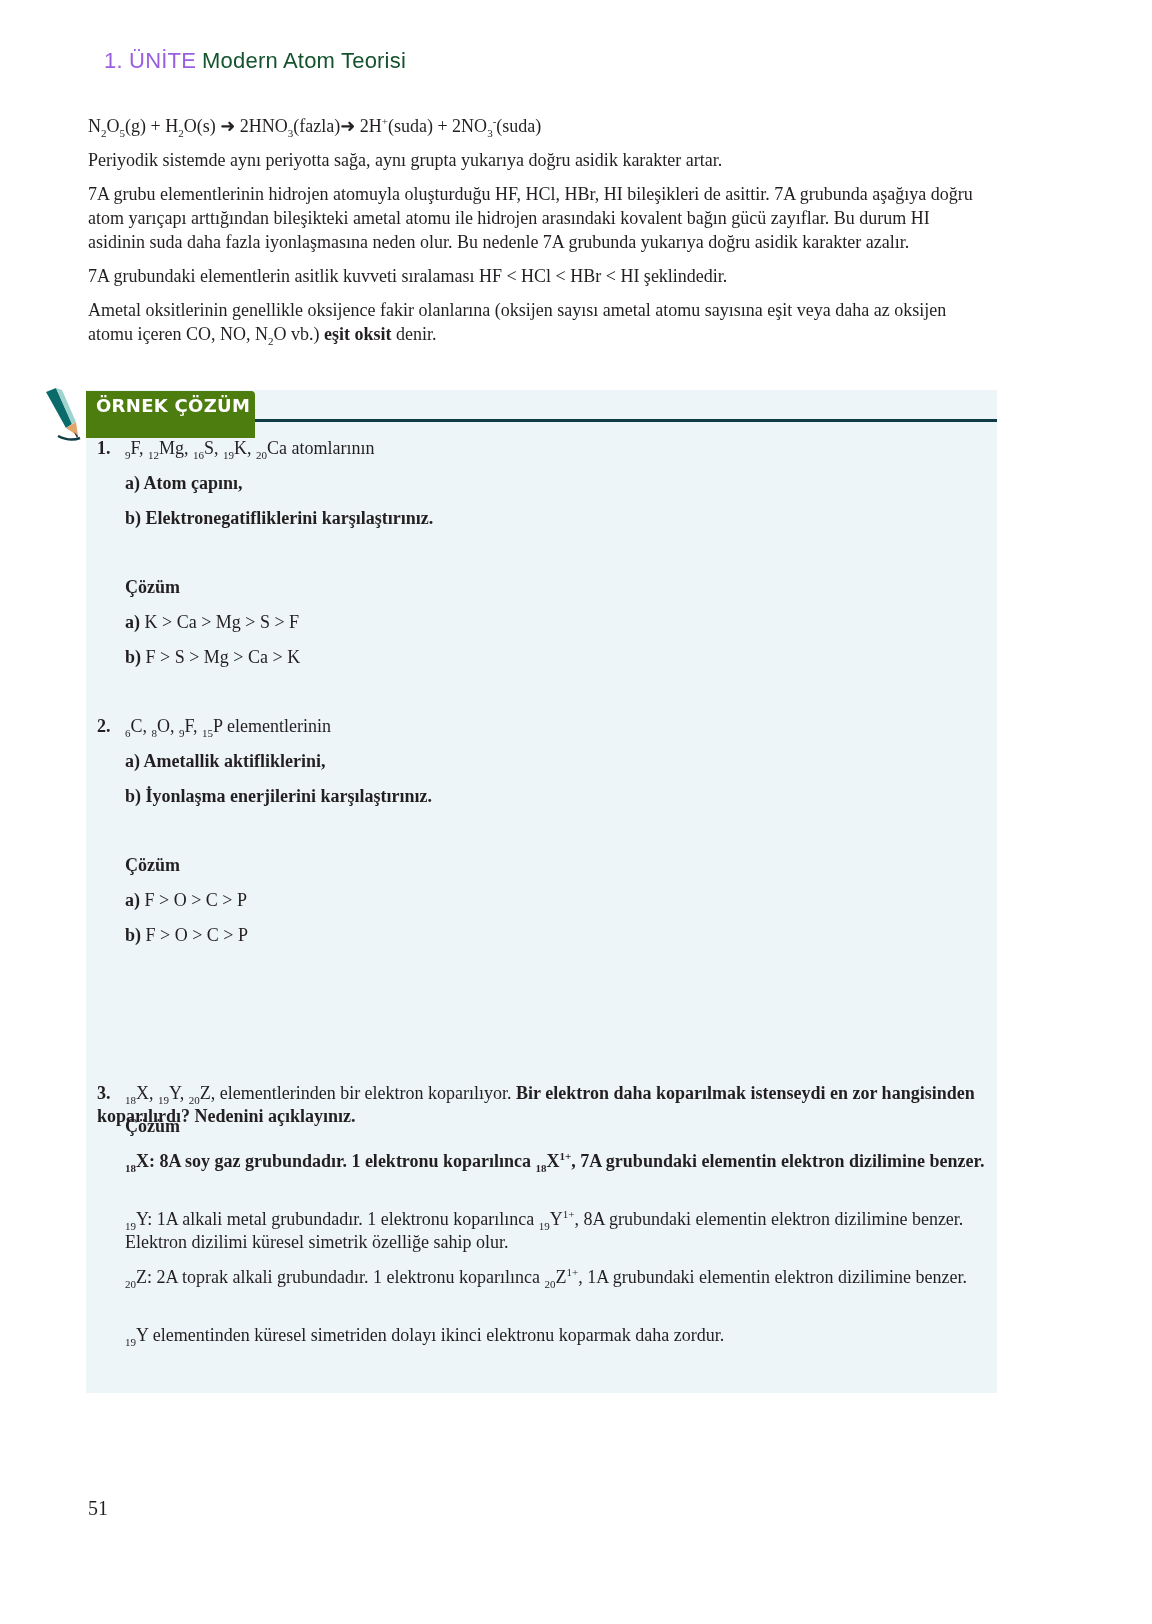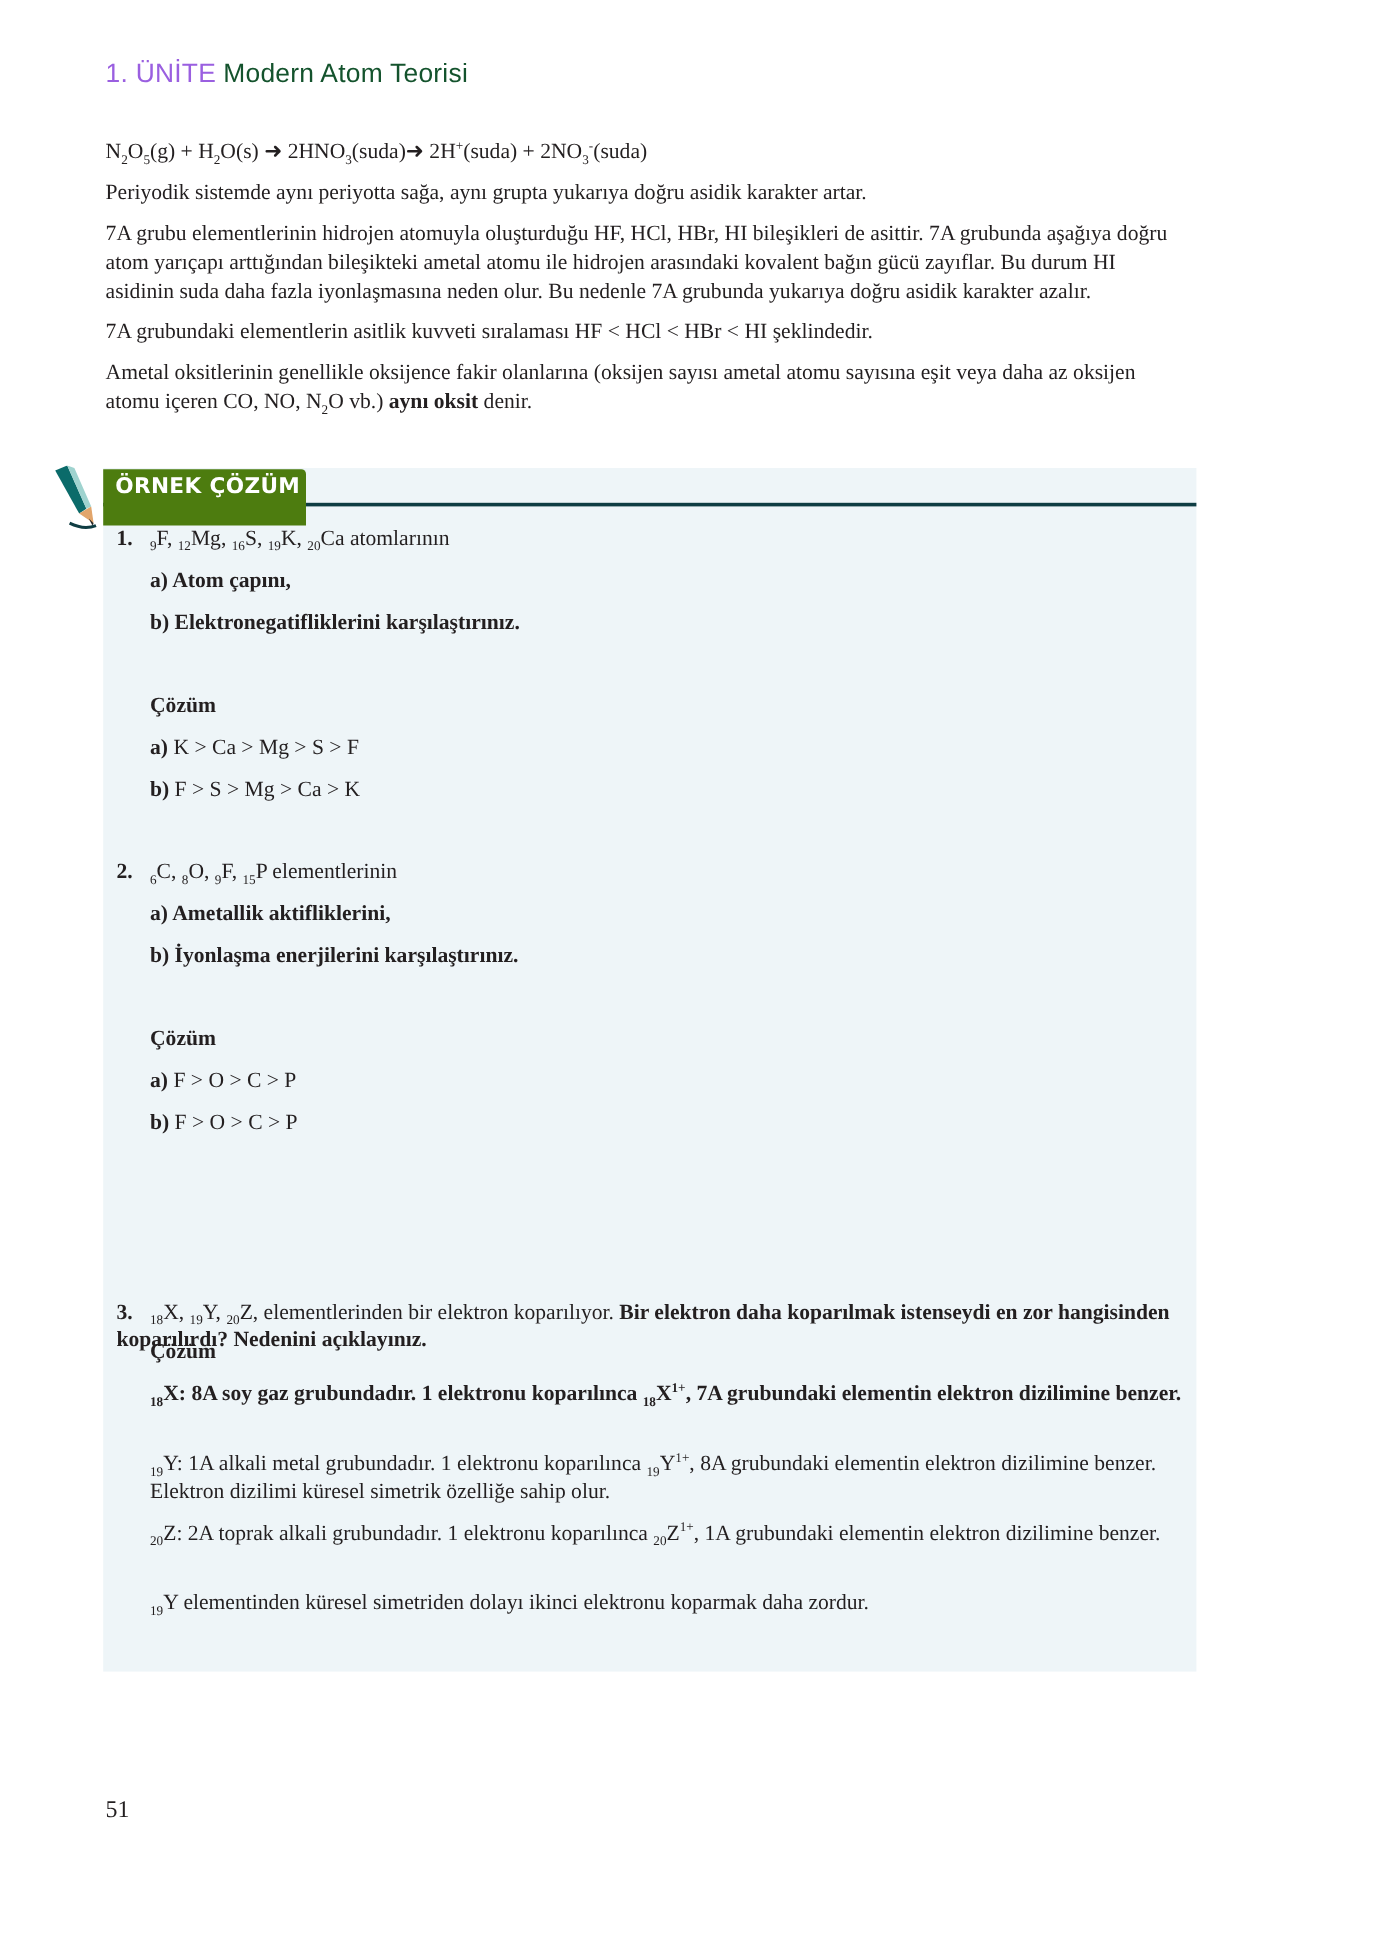--- a/index.html
+++ b/index.html
@@ -1,18 +1,18 @@
 <!DOCTYPE html>
 <html><head>
 <meta charset="utf-8">
 <style>
   html,body{margin:0;padding:0;background:#fff;}
   body{width:1152px;height:1624px;position:relative;overflow:hidden;font-family:"Liberation Serif","DejaVu Serif",serif;color:#231f20;}
   .unit{position:absolute;left:88px;top:48px;font-family:"Liberation Sans","DejaVu Sans",sans-serif;font-size:22px;font-weight:300;letter-spacing:.2px;}
-  .unit .num{color:#9a5fe0;}
+  .unit .num{color:#9a5fe0;margin-left:16px;}
   .unit .name{color:#14532d;margin-left:6px;}
   .body-text{position:absolute;left:88px;width:900px;font-size:18px;line-height:24px;}
   .body-text p{margin:0 0 10px 0;}
   sub,sup{font-size:11px;line-height:0;}
   .box{position:absolute;left:86px;top:390px;width:911px;height:1003px;background:#eef5f8;}
   .box-line{position:absolute;left:86px;top:419px;width:911px;height:3px;background:#0f3d43;}
   .tab{position:absolute;left:86px;top:391px;height:47px;width:169px;background:#4d7c0f;border-top-right-radius:4px;color:#fff;font-family:"DejaVu Sans","Liberation Sans",sans-serif;font-weight:bold;font-size:18px;line-height:29px;padding-left:10px;box-sizing:border-box;letter-spacing:.3px;}
   .pencil{position:absolute;left:44px;top:388px;width:50px;height:56px;}
   .q{position:absolute;left:97px;width:890px;font-size:18px;line-height:23px;}
   .q .n{font-weight:bold;display:inline-block;width:28px;}
@@ -23,26 +23,26 @@
 </style>
 </head>
 <body>
 
 <div class="unit">
   <span class="num">1. ÜNİTE</span><span class="name">Modern Atom Teorisi</span>
 </div>
 
 <div class="body-text" style="top:114px;">
   <p>
-    <span>N</span><sub>2</sub><span>O</span><sub>5</sub><span>(g) + H</span><sub>2</sub><span>O(s) ➜ 2HNO</span><sub>3</sub><span>(suda)➜ 2H</span><sup>+</sup><span>(suda) + 2NO</span><sub>3</sub><sup>-</sup><span>(suda)</span>
+    <span>N</span><sub>2</sub><span>O</span><sub>5</sub><span>(g) + H</span><sub>2</sub><span>O(s) ➜ 2HNO</span><sub>3</sub><span>(fazla)➜ 2H</span><sup>+</sup><span>(suda) + 2NO</span><sub>3</sub><sup>-</sup><span>(suda)</span>
   </p>
   <p>Periyodik sistemde aynı periyotta sağa, aynı grupta yukarıya doğru asidik karakter artar.</p>
   <p>7A grubu elementlerinin hidrojen atomuyla oluşturduğu HF, HCl, HBr, HI bileşikleri de asittir. 7A grubunda aşağıya doğru atom yarıçapı arttığından bileşikteki ametal atomu ile hidrojen arasındaki kovalent bağın gücü zayıflar. Bu durum HI asidinin suda daha fazla iyonlaşmasına neden olur. Bu nedenle 7A grubunda yukarıya doğru asidik karakter azalır.</p>
   <p>7A grubundaki elementlerin asitlik kuvveti sıralaması HF &lt; HCl &lt; HBr &lt; HI şeklindedir.</p>
-  <p><span>Ametal oksitlerinin genellikle oksijence fakir olanlarına (oksijen sayısı ametal atomu sayısına eşit veya daha az oksijen atomu içeren CO, NO, N</span><sub>2</sub><span>O vb.) </span><b>aynı oksit</b><span> denir.</span></p>
+  <p><span>Ametal oksitlerinin genellikle oksijence fakir olanlarına (oksijen sayısı ametal atomu sayısına eşit veya daha az oksijen atomu içeren CO, NO, N</span><sub>2</sub><span>O vb.) </span><b>eşit oksit</b><span> denir.</span></p>
 </div>
 
 <div class="box"></div>
 <div class="box-line"></div>
 <div class="tab">ÖRNEK ÇÖZÜM</div>
 <svg class="pencil" viewBox="0 0 50 56">
   <polygon points="2,4 12,0 28,36 22,40" fill="#0b6b6a"></polygon>
   <polygon points="12,0 18,2 32,34 28,36" fill="#9fd3cf"></polygon>
   <polygon points="22,40 32,34 34,48" fill="#e2a56b"></polygon>
   <polygon points="30,44 34,48 33,50" fill="#222"></polygon>

